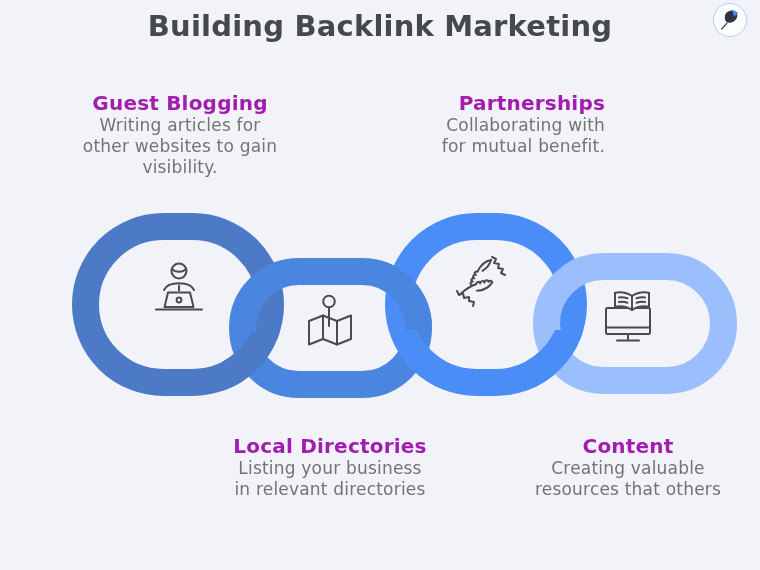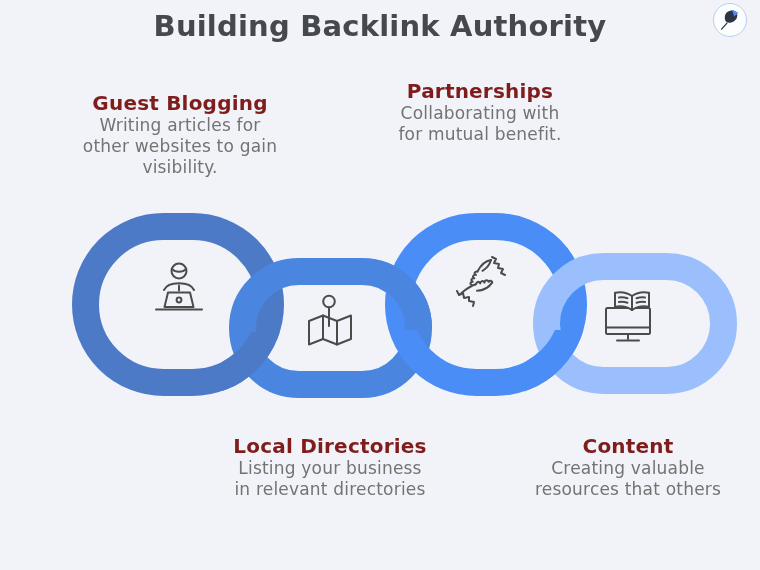--- a/index.html
+++ b/index.html
@@ -8,40 +8,40 @@
   .canvas{position:relative;width:760px;height:570px;background:#f2f3f8;}
 
   .page-title{position:absolute;top:9px;left:0;width:100%;text-align:center;
     font-size:29px;font-weight:bold;color:#45484d;letter-spacing:.2px;}
 
   .brand-logo{position:absolute;top:3px;right:13px;width:34px;height:34px;
     border-radius:50%;border:1px solid #b8cff2;background:#fcfdff;
     display:flex;align-items:center;justify-content:center;cursor:pointer;box-sizing:border-box;}
 
   .label{position:absolute;text-align:center;}
-  .label .heading{font-size:20px;font-weight:bold;color:#7f1d1d;line-height:24px;letter-spacing:.2px;}
+  .label .heading{font-size:20px;font-weight:bold;color:#a21caf;line-height:24px;letter-spacing:.2px;}
   .label .line{font-size:17px;color:#737373;line-height:21px;letter-spacing:.2px;}
   .label-guest{left:55px;top:91px;width:250px;}
-  .label-partnerships{left:355px;top:79px;width:250px;}
+  .label-partnerships{left:355px;top:91px;width:250px;text-align:right;}
   .label-local{left:205px;top:434px;width:250px;}
   .label-content{left:518px;top:434px;width:220px;}
 
   .chain{position:absolute;left:0;top:0;}
   .icon{position:absolute;}
   .icon-person{left:147px;top:258px;}
   .icon-map{left:298px;top:291px;}
   .icon-handshake{left:448px;top:250px;}
   .icon-monitor{left:596px;top:289px;}
 </style>
 </head>
 <body>
 
 <div class="canvas">
 
-  <div class="page-title">Building Backlink Authority</div>
+  <div class="page-title">Building Backlink Marketing</div>
 
   <div class="brand-logo">
     <svg width="26" height="26" viewBox="0 0 34 34">
       <line x1="13" y1="21" x2="6" y2="29" stroke="#2e3540" stroke-width="1.6" stroke-linecap="round"></line>
       <path d="M13,7 C19,2.5 26.5,4.5 26.5,11 C26.5,17.5 19,21.5 13.8,20.3 C9.5,19.3 8.8,10.8 13,7 Z" fill="#2e3540"></path>
       <path d="M19.5,3.5 L28,7.5 L22.5,12.5 Z" fill="#4a8df7"></path>
     </svg>
   </div>
 
   <svg class="chain" width="760" height="570" viewBox="0 0 760 570">

